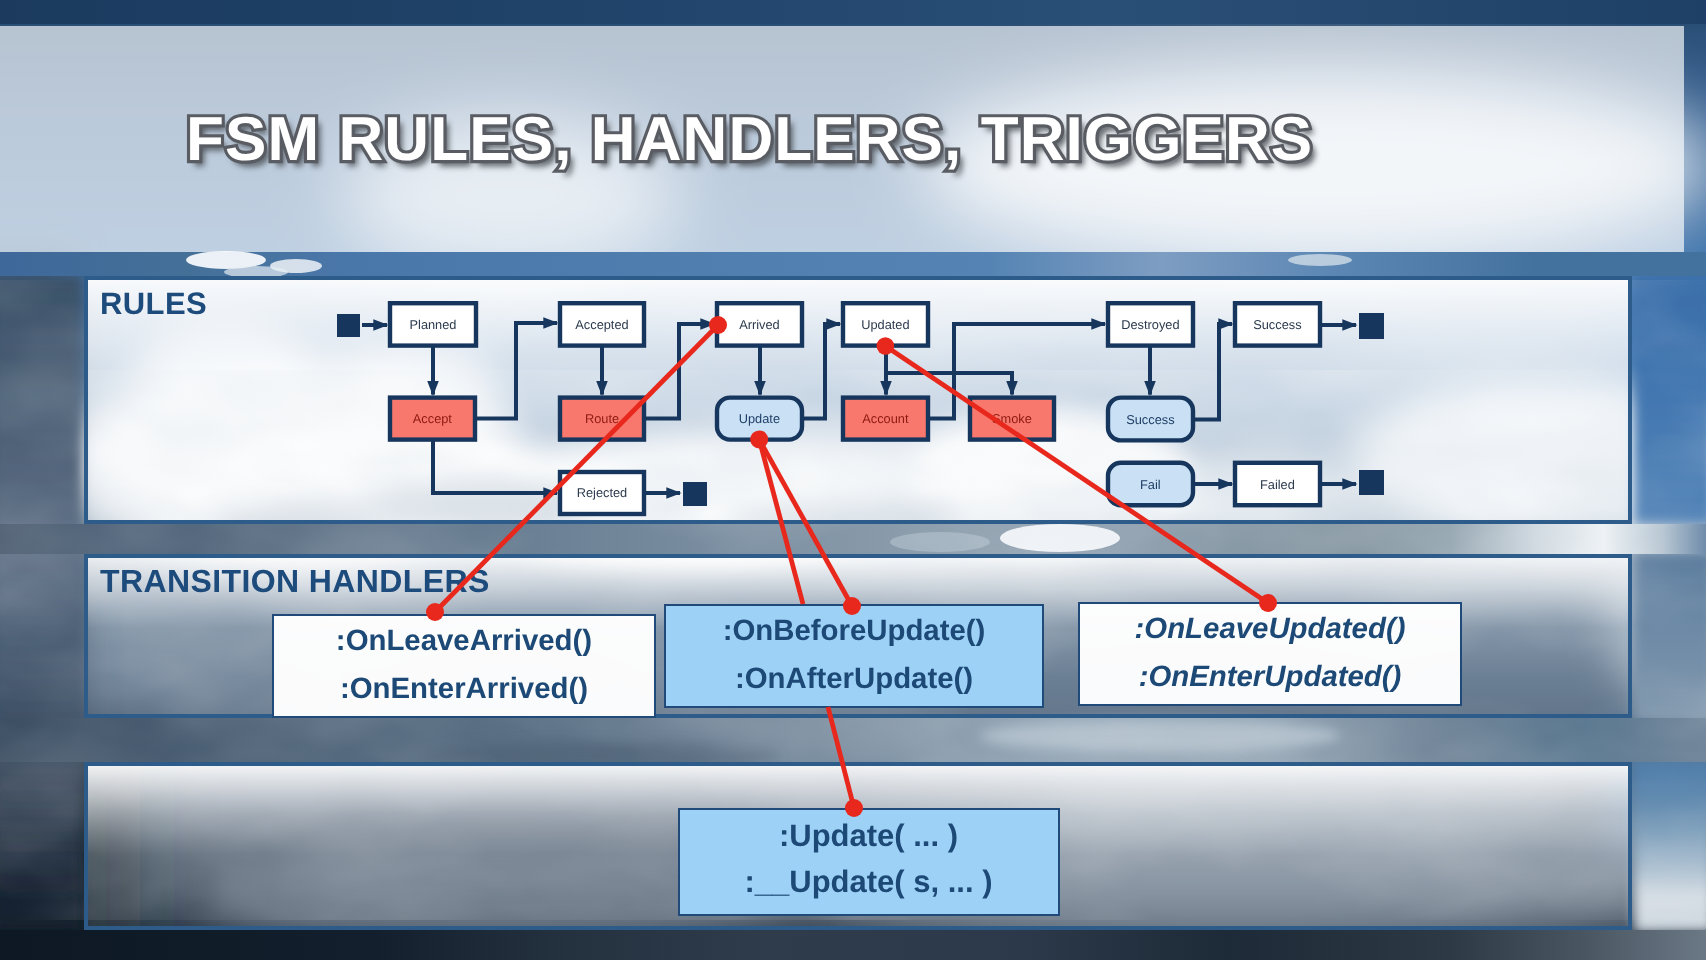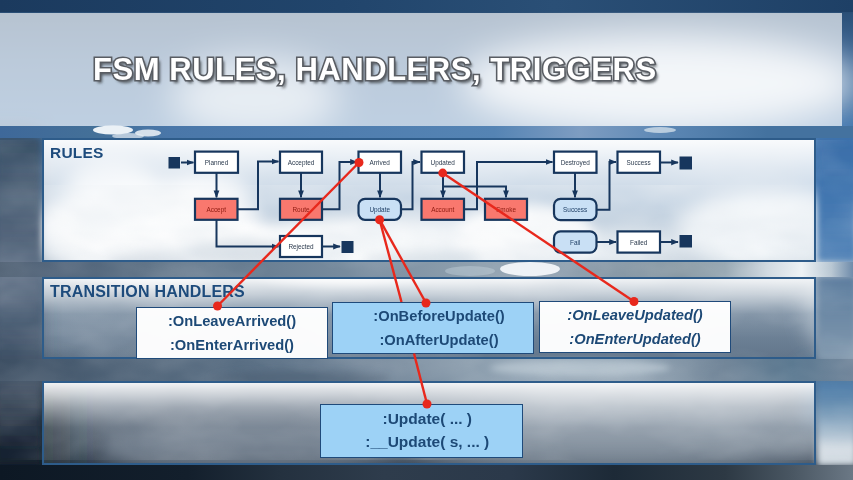--- a/index.html
+++ b/index.html
@@ -14,21 +14,21 @@
   .rules{top:138px;height:124px;
          background:linear-gradient(180deg,rgba(255,255,255,0.96) 0%,rgba(255,255,255,0.72) 40%,rgba(255,255,255,0.4) 100%);}
   .handlers{top:277px;height:82px;
          background:linear-gradient(180deg,rgba(255,255,255,0.85) 0%,rgba(255,255,255,0.6) 20%,rgba(255,255,255,0.18) 45%,rgba(255,255,255,0.06) 75%,rgba(255,255,255,0.06) 100%);}
   .triggers{top:381px;height:84px;
          background:linear-gradient(180deg,rgba(255,255,255,0.92) 0%,rgba(255,255,255,0.5) 30%,rgba(255,255,255,0.25) 55%,rgba(255,255,255,0.12) 100%);}
   .phead{position:absolute;font-size:15.5px;font-weight:bold;color:#1d4b7c;letter-spacing:0.2px;text-align:center;}
   .hbox{position:absolute;border:1.6px solid #1f4a7a;text-align:center;
         font-weight:bold;font-size:14.7px;color:#1d4976;line-height:24px;padding-top:1px;}
   .white{background:rgba(255,255,255,0.97);}
-  .blue{background:#9dd2f6;padding-left:12px;}
+  .blue{background:#9dd2f6;}
   svg.layer{position:absolute;left:0;top:0;}
 </style>
 </head>
 <body>
 <div id="stage">
 
   <svg class="bg" width="853" height="480" viewBox="0 0 853 480">
     <defs>
       <linearGradient id="sky" x1="0" y1="0" x2="0" y2="1">
         <stop offset="0" stop-color="#1c3a5c"></stop>
@@ -203,21 +203,21 @@
 
   <div class="panel rules"></div>
   <div class="panel handlers"></div>
   <div class="panel triggers"></div>
   <div class="phead" style="left:50px;top:144px;">RULES</div>
   <div class="phead" style="left:50px;top:283px;font-size:16px;">TRANSITION HANDLERS</div>
 
   <div class="hbox white" style="left:123px;top:307px;width:190px;height:49px;margin-left:13px;">:OnLeaveArrived()<br>:OnEnterArrived()</div>
   <div class="hbox blue" style="left:332px;top:302px;width:188px;height:49px;">:OnBeforeUpdate()<br>:OnAfterUpdate()</div>
   <div class="hbox white" style="left:539px;top:301px;width:190px;height:49px;font-style:italic;">:OnLeaveUpdated()<br>:OnEnterUpdated()</div>
-  <div class="hbox blue" style="left:320px;top:404px;width:188.5px;height:49px;font-size:15.5px;line-height:22.5px;padding-top:3px;">:Update( ... )<br>:__Update( s, ... )</div>
+  <div class="hbox blue" style="left:339px;top:404px;width:188.5px;height:49px;font-size:15.5px;line-height:22.5px;padding-top:3px;">:Update( ... )<br>:__Update( s, ... )</div>
 
   <svg class="layer" width="853" height="480" viewBox="0 0 853 480">
     <defs>
       <marker id="ah" viewBox="0 0 10 10" refX="9" refY="5" markerWidth="3.8" markerHeight="3.8" orient="auto-start-reverse">
         <path d="M0,1.2 L10,5 L0,8.8 z" fill="#17365d"></path>
       </marker>
     </defs>
     <g stroke="#17365d" stroke-width="2" fill="none">
       <path d="M181,162.5 H193.5" marker-end="url(#ah)"></path>
       <path d="M216.5,172.8 V197.3" marker-end="url(#ah)"></path>

